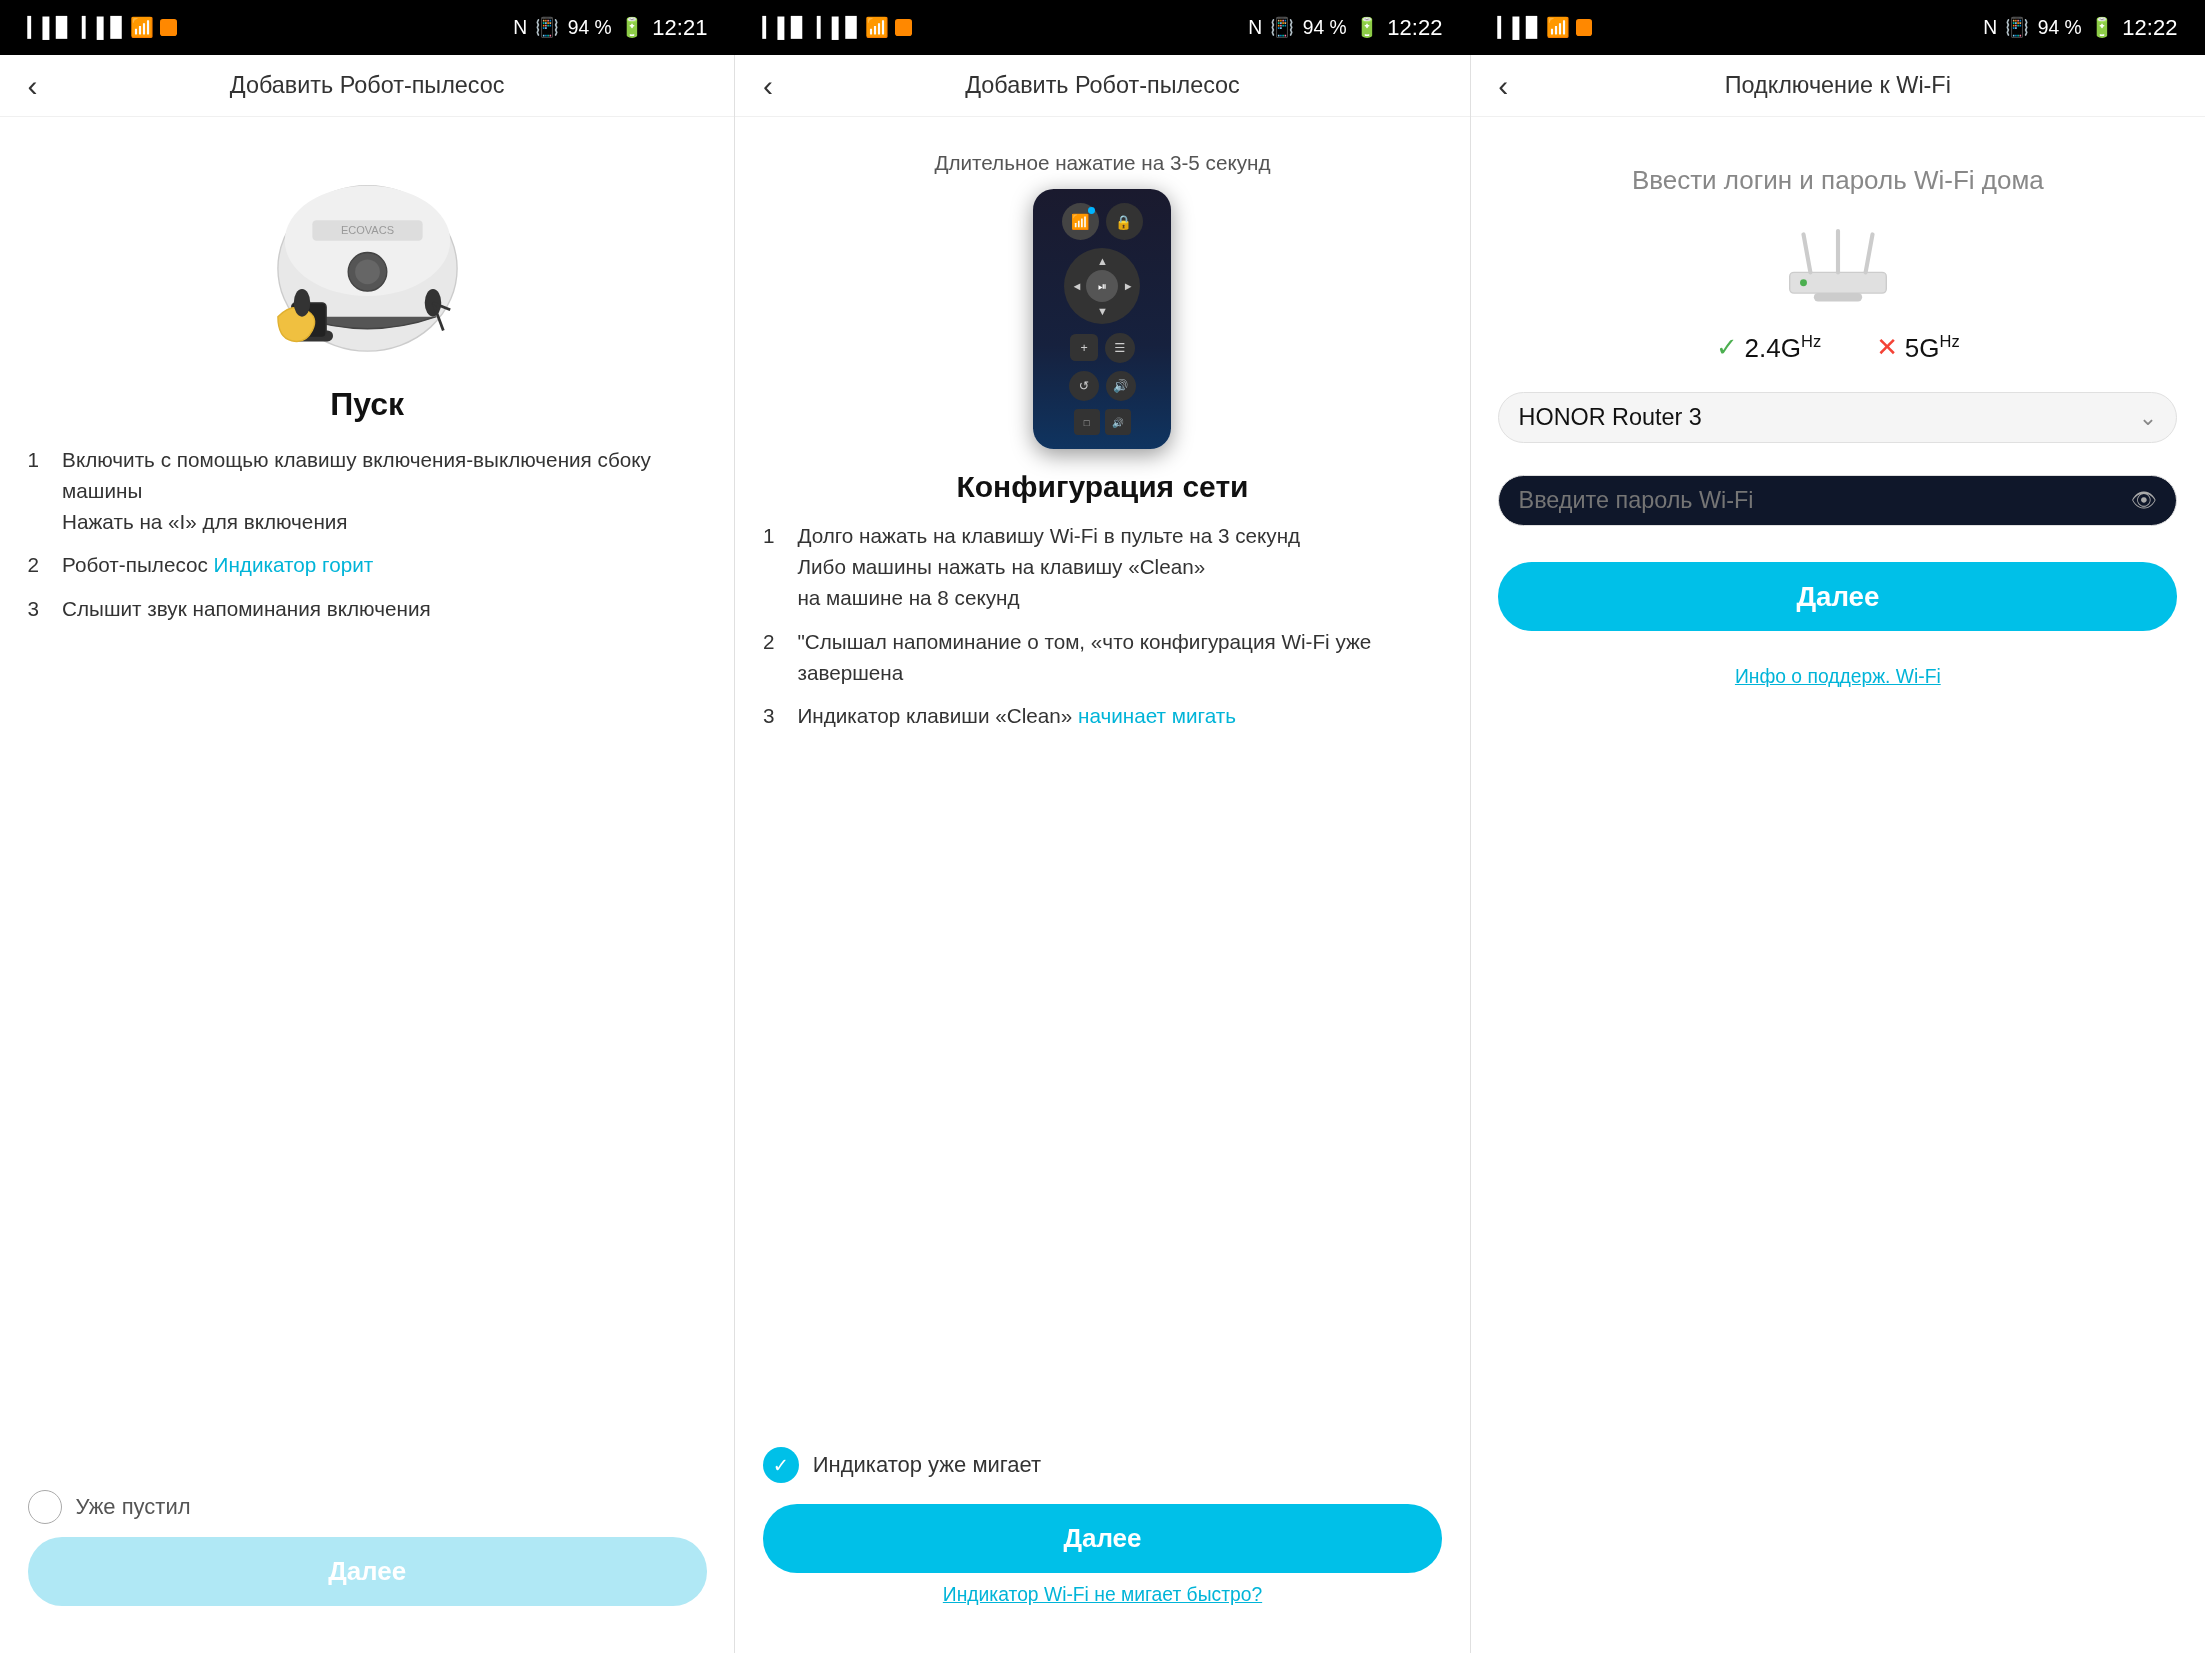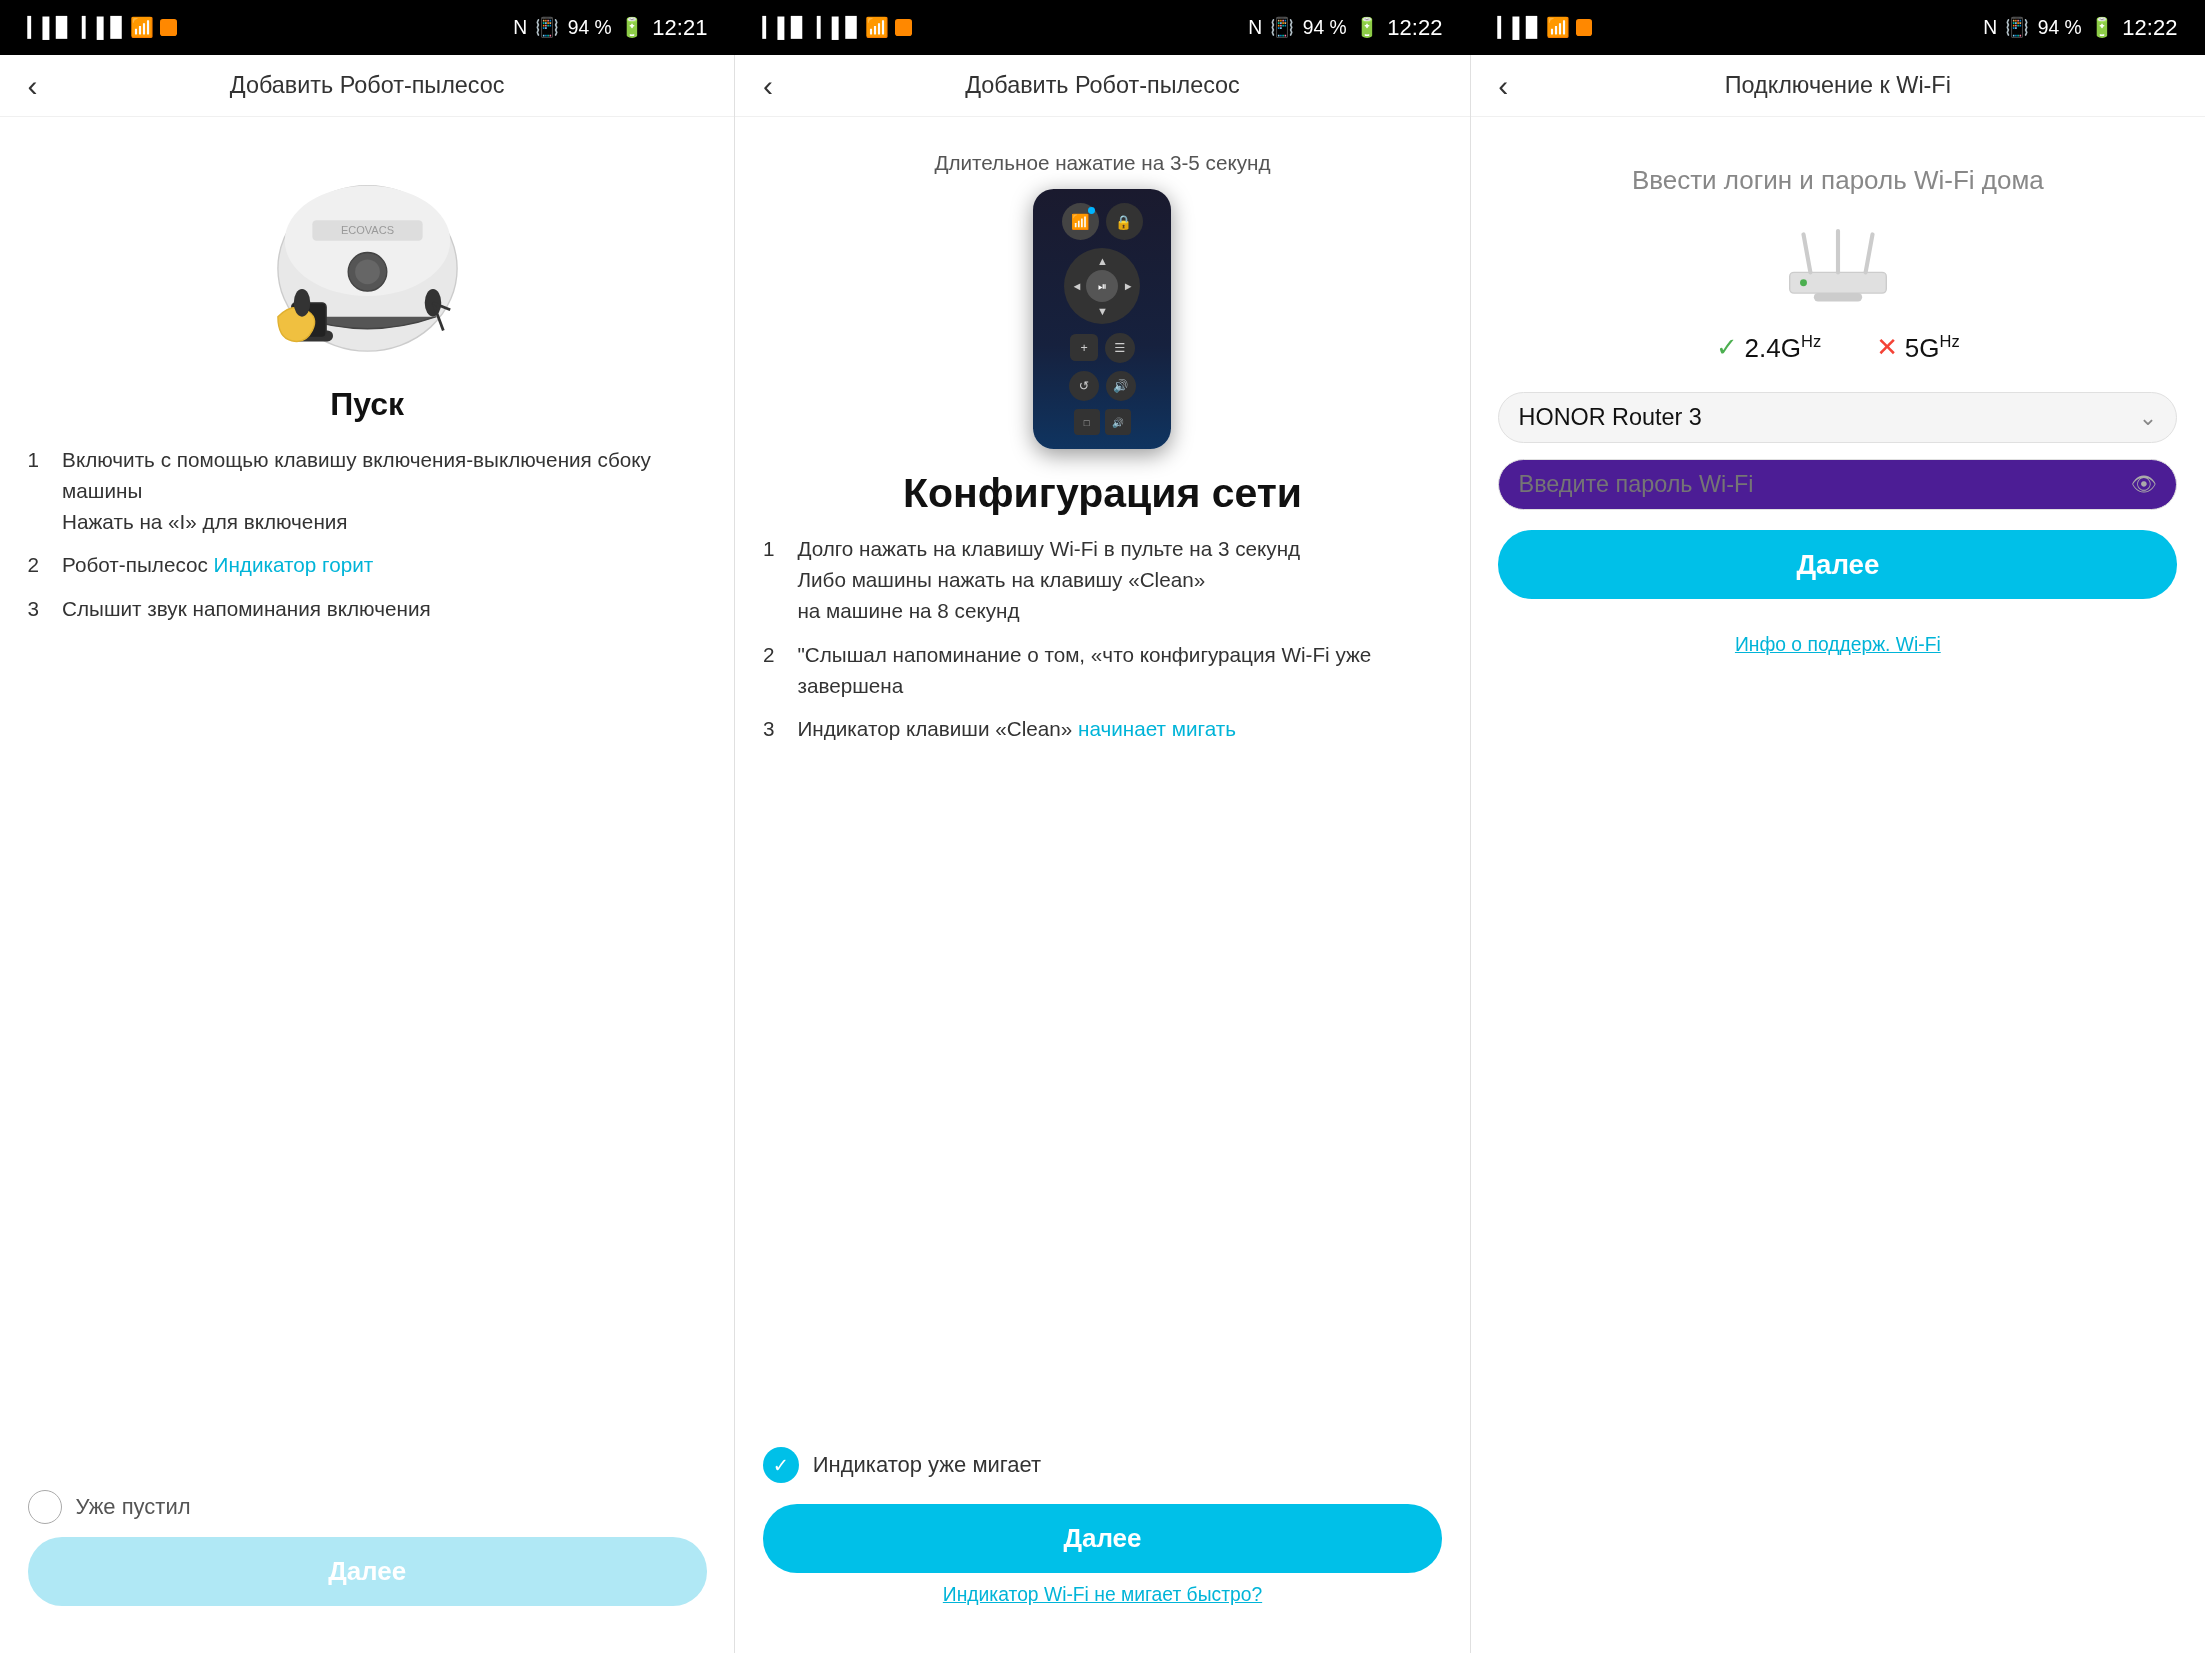--- a/index.html
+++ b/index.html
@@ -290,21 +290,21 @@
       border-radius: 4.1px;
       background: #333;
       display: flex;
       align-items: center;
       justify-content: center;
       font-size: 9.6px;
       color: #aaa;
     }
 
     .section-title-2 {
-      font-size: 41px;
+      font-size: 30px;
       font-weight: 700;
       text-align: center;
       color: #111;
       margin: 6.9px 0 16.5px;
     }
 
     .checked-row {
       display: flex;
       align-items: center;
       gap: 13.8px;
@@ -382,22 +382,22 @@
       color: #111;
     }
     .select-arrow { font-size: 22px; color: #888; }
 
     .password-row {
       display: flex;
       align-items: center;
       border: 1.4px solid #e0e0e0;
       border-radius: 34px;
       padding: 11px 19.3px;
-      margin: 7px 0;
-      background: #4c1d95;
+      margin: 23px 0;
+      background: #0f172a;
     }
     .password-input {
       flex: 1;
       font-size: 23.4px;
       color: #bbb;
       border: none;
       background: transparent;
       outline: none;
     }
     .eye-icon { font-size: 20.7px; color: #aaa; cursor: pointer; }

